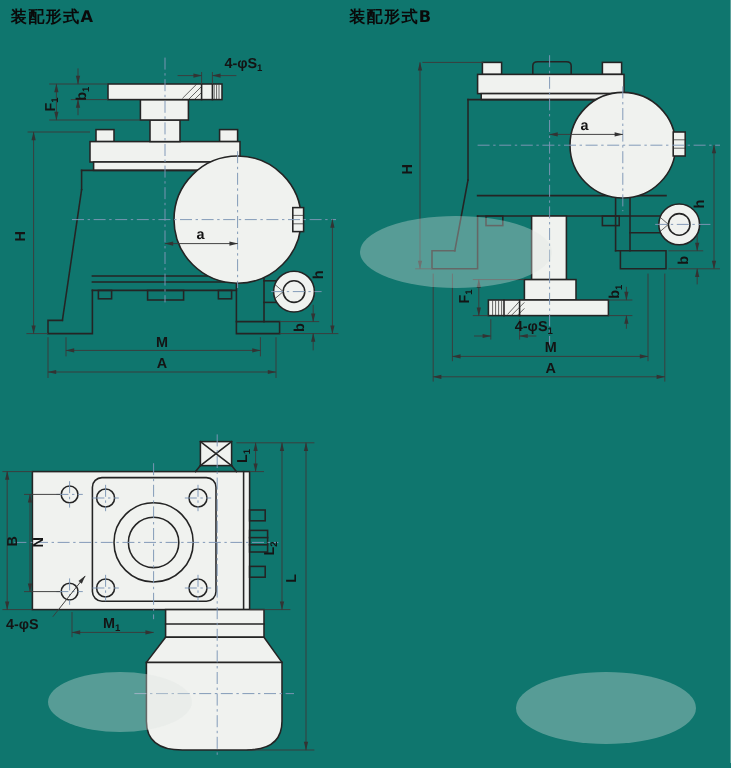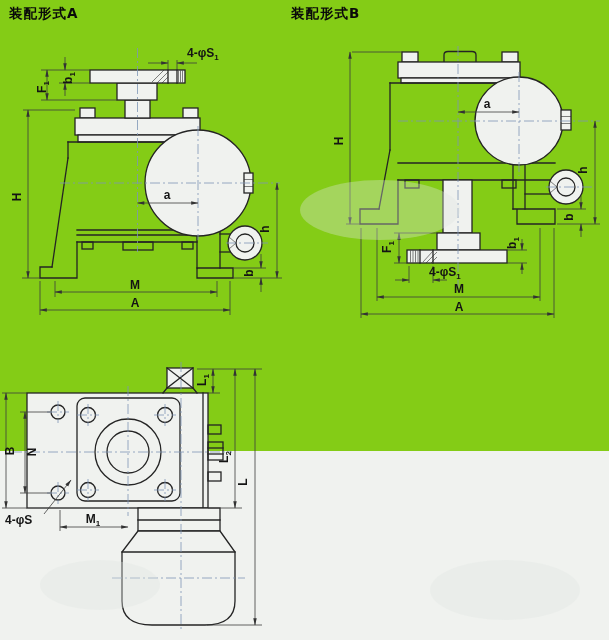--- a/index.html
+++ b/index.html
@@ -1,16 +1,16 @@
 <!DOCTYPE html>
 <html><head>
 <meta charset="utf-8">
 <style>
   html,body{margin:0;padding:0;background:#f0f2ef;width:609px;height:640px;overflow:hidden}
-  .sheet{position:relative;width:609px;height:451px;background:#84cc16}
+  .sheet{position:relative;width:609px;height:640px;background:#0f766e}
   svg{display:block}
   .ol{stroke:#242424;stroke-width:1.3;fill:none;stroke-linecap:square;stroke-linejoin:miter}
   .f{fill:#f0f2ef}
   .hv{stroke:#2c2c2c;stroke-width:.6;fill:none}
   .cl{stroke:#7e96b6;stroke-width:.8;fill:none;stroke-dasharray:10 3 2 3}
   .dim{stroke:#3c3c3c;stroke-width:.8;fill:none}
   text.lab{font:bold 12px "Liberation Sans","DejaVu Sans",sans-serif;fill:#141414}
   text.lab .sub{font-size:8px}
   text.title{font:bold 13.5px "DejaVu Sans","Liberation Sans",sans-serif;fill:#0a0a0a;letter-spacing:1px}
   .blob{position:absolute;border-radius:50%;background:#e0e6e2;opacity:.35;pointer-events:none}

